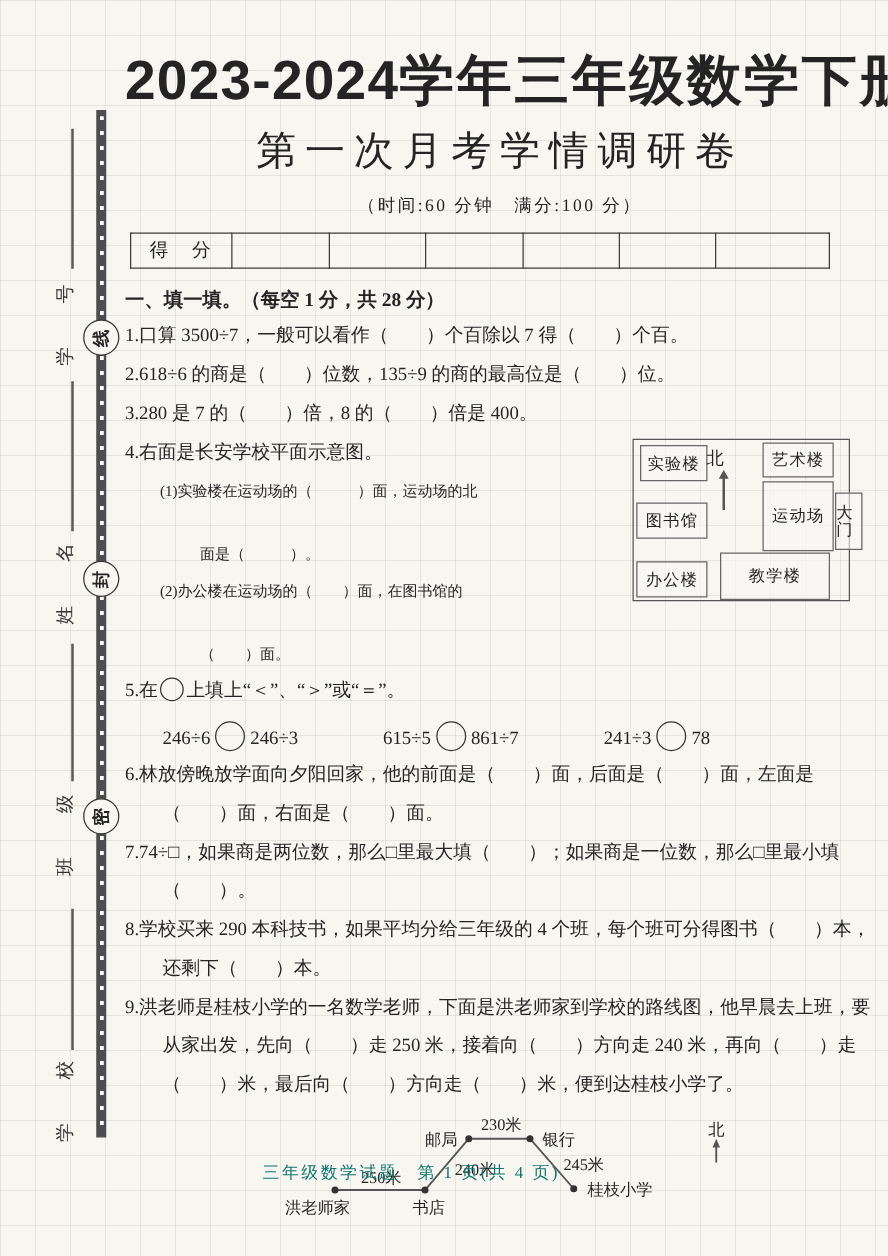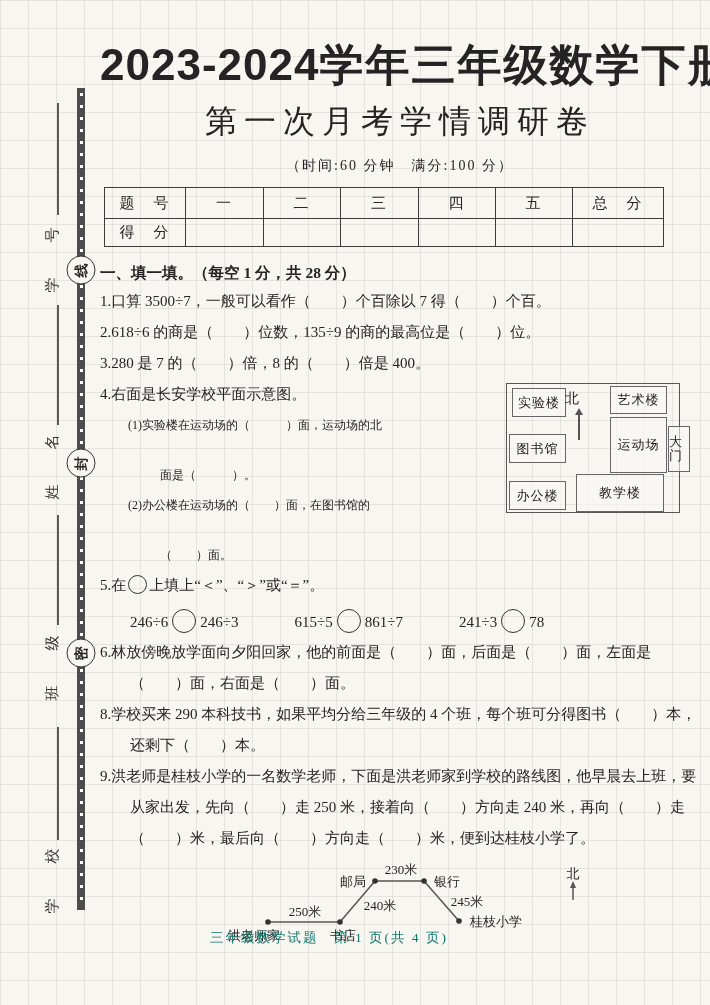--- a/index.html
+++ b/index.html
@@ -53,21 +53,21 @@
   .b-play{left:103px;top:33px;width:55px;height:54px;}
   .b-gate{left:161px;top:42px;width:20px;height:44px;flex-direction:column;line-height:14px;background:#f7f6f1;}
   .b-off{left:2px;top:97px;width:55px;height:27px;}
   .b-teach{left:69px;top:90px;width:86px;height:36px;}
   .smap .north{position:absolute;left:58px;top:6px;font-size:14px;}
   .smap .narrow{position:absolute;left:71px;top:26px;width:2px;height:30px;background:#555;}
   .smap .narrow::before{content:"";position:absolute;left:-3px;top:-6px;border:4px solid transparent;border-bottom:7px solid #555;}
   .clear{clear:both;}
   
   .circ{display:inline-block;width:17px;height:17px;border:1.4px solid #333;border-radius:50%;vertical-align:-4px;margin:0 2px;}
-  .cmp-row{display:flex;align-items:center;gap:0;margin:3px 0 0 30px;font-size:15px;height:33px;}
+  .cmp-row{display:flex;align-items:center;gap:12px;margin:3px 0 0 30px;font-size:15px;height:33px;}
   .cmp{white-space:nowrap;}
   .cmp + .cmp{margin-left:56px;}
   .cmp .bigcirc{display:inline-block;width:22px;height:22px;border:1.4px solid #333;border-radius:50%;vertical-align:-6px;margin:0 4px;}
   
   .route{margin:6px 0 0 112px;display:block;}
   .route text{font-size:13px;fill:#242424;font-family:"Liberation Serif","DejaVu Serif",serif;}
   .route line, .route polyline{stroke:#555;stroke-width:1.5;fill:none;}
   .footer{position:absolute;left:0;top:929px;width:658px;text-align:center;font-size:13.5px;letter-spacing:2px;color:#0f766e;}
 </style>
 </head>
@@ -102,29 +102,20 @@
     <colgroup>
         <col style="width:81px">
         <col style="width:78px">
         <col style="width:77px">
         <col style="width:78px">
         <col style="width:77px">
         <col style="width:77px">
         <col style="width:91px">
       </colgroup>
     <tbody>
-        <tr class="r1">
-      <td>题　号</td>
-      <td>一</td>
-      <td>二</td>
-      <td>三</td>
-      <td>四</td>
-      <td>五</td>
-      <td>总　分</td>
-    </tr>
     <tr class="r2">
       <td>得　分</td>
       <td></td>
       <td></td>
       <td></td>
       <td></td>
       <td></td>
       <td></td>
     </tr>
   </tbody>
@@ -158,20 +149,21 @@
 
   <p class="q"><span>5.在</span><span class="circ"></span><span>上填上“＜”、“＞”或“＝”。</span></p>
 
   <div class="cmp-row">
     <span class="cmp"><span>246÷6</span><span class="bigcirc"></span><span>246÷3</span></span>
     <span class="cmp"><span>615÷5</span><span class="bigcirc"></span><span>861÷7</span></span>
     <span class="cmp"><span>241÷3</span><span class="bigcirc"></span><span>78</span></span>
   </div>
 
   <p class="q">6.林放傍晚放学面向夕阳回家，他的前面是（　　）面，后面是（　　）面，左面是（　　）面，右面是（　　）面。</p>
+  <p class="q">7.74÷□，如果商是两位数，那么□里最大填（　　）；如果商是一位数，那么□里最小填（　　）。</p>
   <p class="q">8.学校买来 290 本科技书，如果平均分给三年级的 4 个班，每个班可分得图书（　　）本，还剩下（　　）本。</p>
   <p class="q">9.洪老师是桂枝小学的一名数学老师，下面是洪老师家到学校的路线图，他早晨去上班，要从家出发，先向（　　）走 250 米，接着向（　　）方向走 240 米，再向（　　）走（　　）米，最后向（　　）方向走（　　）米，便到达桂枝小学了。</p>
 
   <svg class="route" width="400" height="95" viewBox="0 0 400 95">
     <polyline points="56,62 128,62 163,21 212,21 247,61"></polyline>
     <circle cx="56" cy="62" r="2.8" fill="#333"></circle>
     <circle cx="128" cy="62" r="2.8" fill="#333"></circle>
     <circle cx="163" cy="21" r="2.8" fill="#333"></circle>
     <circle cx="212" cy="21" r="2.8" fill="#333"></circle>
     <circle cx="247" cy="61" r="2.8" fill="#333"></circle>

